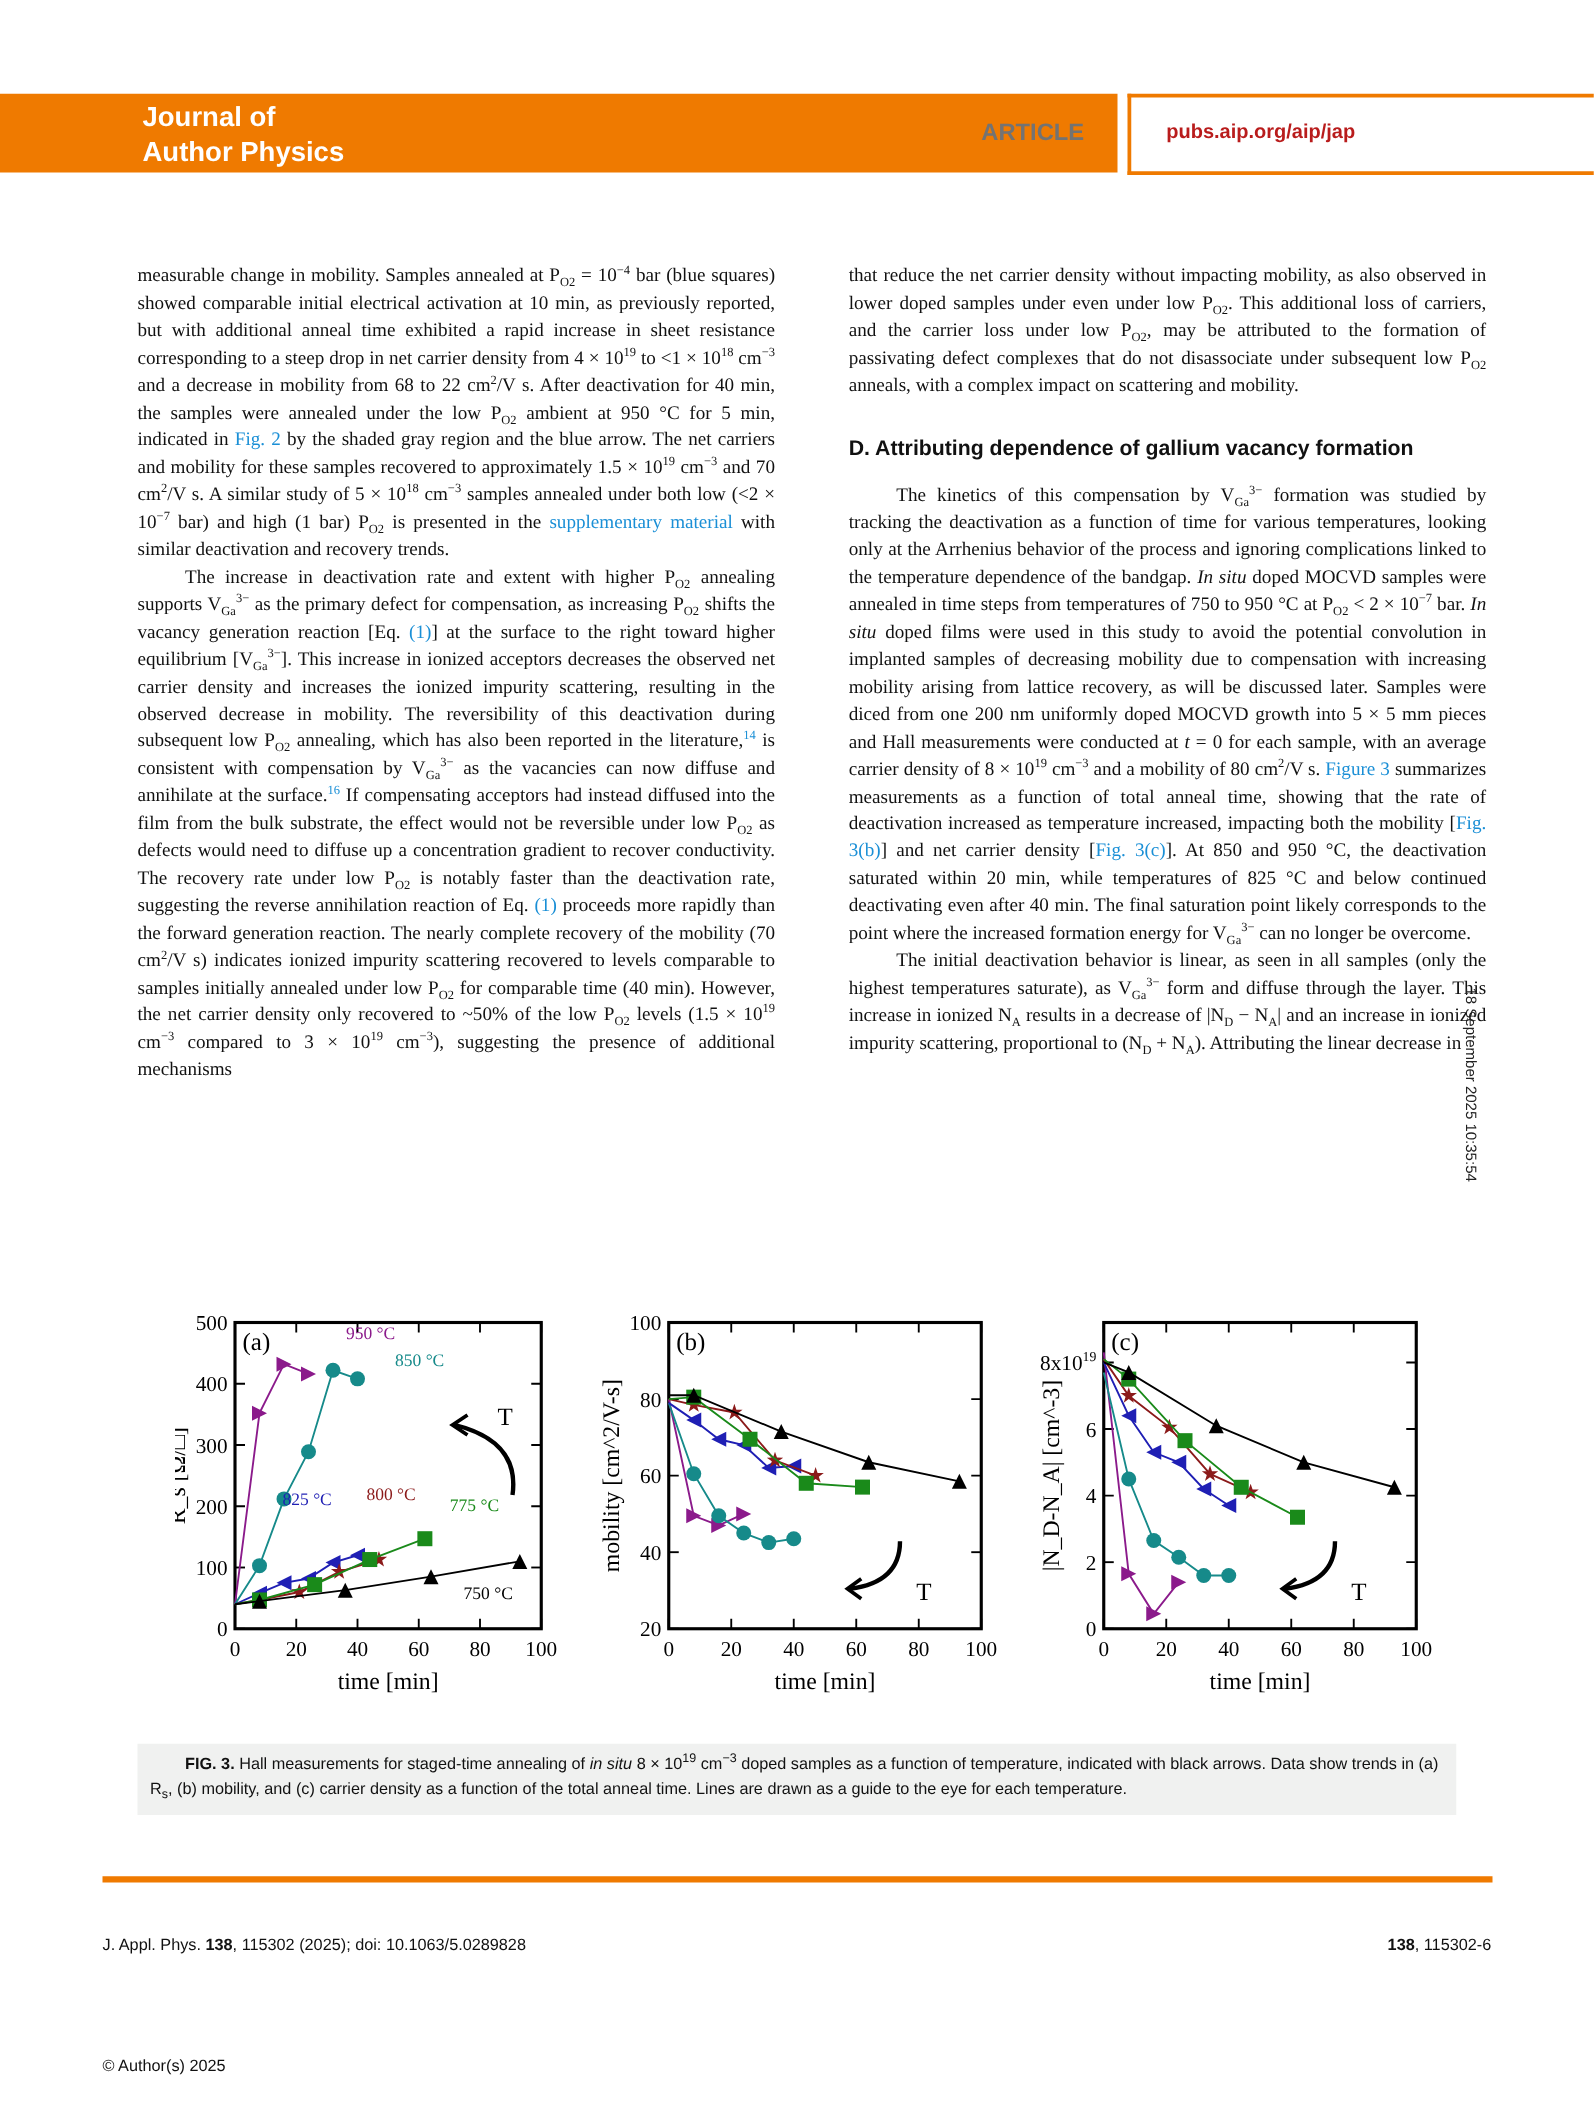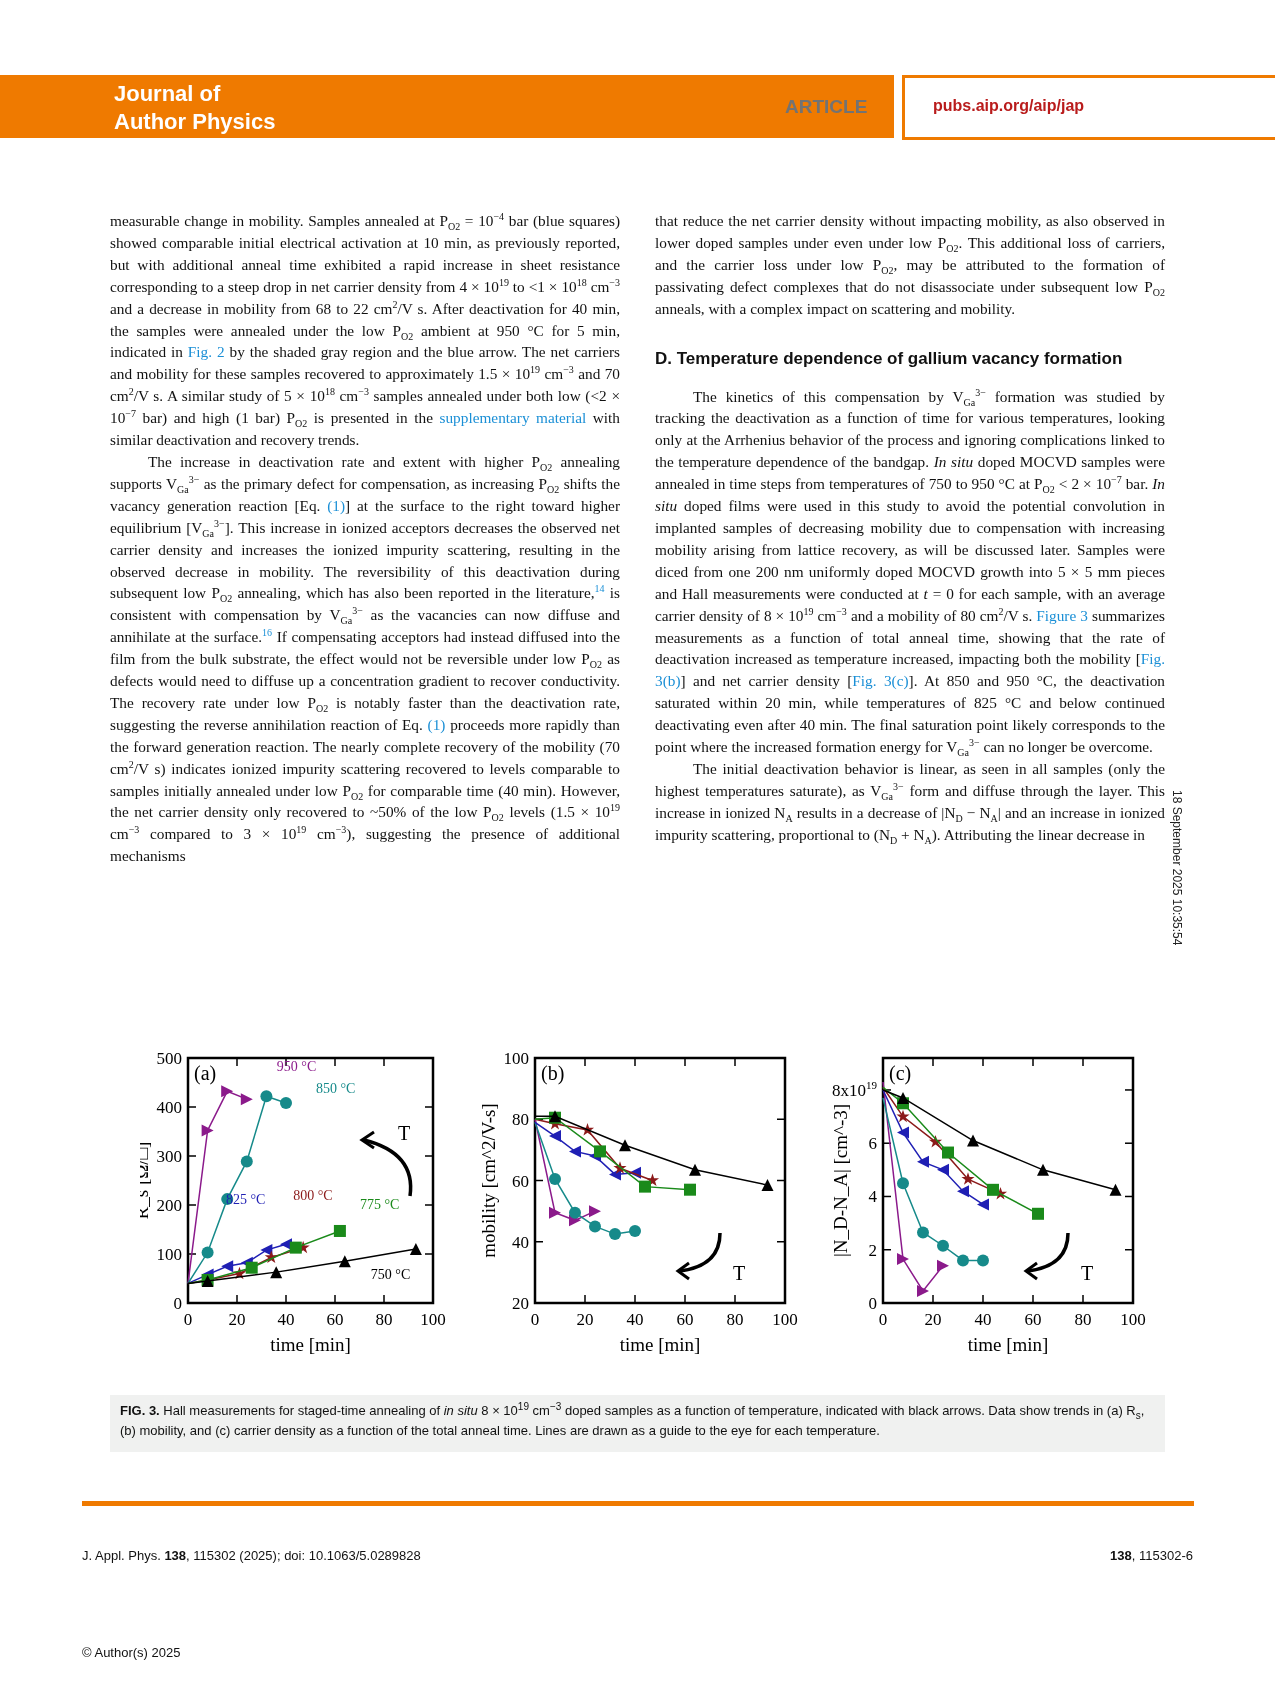--- a/index.html
+++ b/index.html
@@ -6,28 +6,28 @@
   body{width:1275px;height:1688px;position:relative;font-family:"Liberation Serif",serif;color:#111;overflow:hidden;}
   .banner{position:absolute;left:0;top:75px;width:894px;height:63px;background:#ef7a00;}
   .journal{position:absolute;left:114px;top:80px;color:#fff;font-family:"Liberation Sans",sans-serif;font-weight:bold;font-size:22px;line-height:28px;}
   .article-label{position:absolute;left:785px;top:96px;color:#737373;font-family:"Liberation Sans",sans-serif;font-weight:bold;font-size:19px;}
   .urlbox{position:absolute;left:902px;top:75px;width:380px;height:59px;border:3px solid #ef7a00;border-right:none;background:#fff;}
   .urltext{position:absolute;left:933px;top:97px;color:#b91c1c;font-family:"Liberation Sans",sans-serif;font-weight:bold;font-size:16px;}
   .col{position:absolute;top:210px;width:510px;font-size:15.3px;line-height:21.9px;text-align:justify;}
   .col p{margin:0;}
   .col p.ind{text-indent:38px;}
   .colL{left:110px;}
-  .colR{left:655px;}
+  .colR{left:679px;}
   .link{color:#1a8fd6;font-family:Liberation Serif, serif;}
   .sec-head{font-family:"Liberation Sans",sans-serif;font-weight:bold;font-size:17px;line-height:22px;margin:28px 0 16px 0;text-align:left;}
   sub,sup{font-size:10px;line-height:0;}
   .sidestamp{position:absolute;left:1170px;top:790px;font-family:"Liberation Sans",sans-serif;font-size:12px;writing-mode:vertical-rl;color:#222;}
   .figure{position:absolute;left:140px;top:1040px;width:1045px;height:340px;}
   .caption{position:absolute;left:110px;top:1395px;width:1055px;height:57px;background:#f0f1f0;font-family:"Liberation Sans",sans-serif;font-size:13px;line-height:20px;padding:6px 10px;box-sizing:border-box;}
-  .caption b{font-weight:bold;}
+  .caption b{font-weight:bold;margin-left:28px;}
   .footbar{position:absolute;left:82px;top:1501px;width:1112px;height:5px;background:#ef7a00;}
   .foot-l{position:absolute;left:82px;top:1548px;font-family:"Liberation Sans",sans-serif;font-size:13px;}
   .foot-r{position:absolute;right:82px;top:1548px;font-family:"Liberation Sans",sans-serif;font-size:13px;}
   .foot-c{position:absolute;left:82px;top:1645px;font-family:"Liberation Sans",sans-serif;font-size:13px;}
   svg text{font-family:"Liberation Serif",serif;}
 </style>
 </head>
 <body>
 
 <div class="banner"></div>
@@ -39,21 +39,21 @@
 <div class="urlbox"></div>
 <div class="urltext">pubs.aip.org/aip/jap</div>
 
 <div class="col colL">
   <p>measurable change in mobility. Samples annealed at P<sub>O2</sub> = 10<sup>−4</sup> bar (blue squares) showed comparable initial electrical activation at 10 min, as previously reported, but with additional anneal time exhibited a rapid increase in sheet resistance corresponding to a steep drop in net carrier density from 4 × 10<sup>19</sup> to &lt;1 × 10<sup>18</sup> cm<sup>−3</sup> and a decrease in mobility from 68 to 22 cm<sup>2</sup>/V s. After deactivation for 40 min, the samples were annealed under the low P<sub>O2</sub> ambient at 950 °C for 5 min, indicated in <span class="link">Fig. 2</span> by the shaded gray region and the blue arrow. The net carriers and mobility for these samples recovered to approximately 1.5 × 10<sup>19</sup> cm<sup>−3</sup> and 70 cm<sup>2</sup>/V s. A similar study of 5 × 10<sup>18</sup> cm<sup>−3</sup> samples annealed under both low (&lt;2 × 10<sup>−7</sup> bar) and high (1 bar) P<sub>O2</sub> is presented in the <span class="link">supplementary material</span> with similar deactivation and recovery trends.</p>
   <p class="ind">The increase in deactivation rate and extent with higher P<sub>O2</sub> annealing supports V<sub>Ga</sub><sup>3−</sup> as the primary defect for compensation, as increasing P<sub>O2</sub> shifts the vacancy generation reaction [Eq. <span class="link">(1)</span>] at the surface to the right toward higher equilibrium [V<sub>Ga</sub><sup>3−</sup>]. This increase in ionized acceptors decreases the observed net carrier density and increases the ionized impurity scattering, resulting in the observed decrease in mobility. The reversibility of this deactivation during subsequent low P<sub>O2</sub> annealing, which has also been reported in the literature,<sup class="link">14</sup> is consistent with compensation by V<sub>Ga</sub><sup>3−</sup> as the vacancies can now diffuse and annihilate at the surface.<sup class="link">16</sup> If compensating acceptors had instead diffused into the film from the bulk substrate, the effect would not be reversible under low P<sub>O2</sub> as defects would need to diffuse up a concentration gradient to recover conductivity. The recovery rate under low P<sub>O2</sub> is notably faster than the deactivation rate, suggesting the reverse annihilation reaction of Eq. <span class="link">(1)</span> proceeds more rapidly than the forward generation reaction. The nearly complete recovery of the mobility (70 cm<sup>2</sup>/V s) indicates ionized impurity scattering recovered to levels comparable to samples initially annealed under low P<sub>O2</sub> for comparable time (40 min). However, the net carrier density only recovered to ~50% of the low P<sub>O2</sub> levels (1.5 × 10<sup>19</sup> cm<sup>−3</sup> compared to 3 × 10<sup>19</sup> cm<sup>−3</sup>), suggesting the presence of additional mechanisms</p>
 </div>
 
 <div class="col colR">
   <p>that reduce the net carrier density without impacting mobility, as also observed in lower doped samples under even under low P<sub>O2</sub>. This additional loss of carriers, and the carrier loss under low P<sub>O2</sub>, may be attributed to the formation of passivating defect complexes that do not disassociate under subsequent low P<sub>O2</sub> anneals, with a complex impact on scattering and mobility.</p>
-  <div class="sec-head">D. Temperature dependence of gallium vacancy formation</div>
+  <div class="sec-head">D. Attributing dependence of gallium vacancy formation</div>
   <p class="ind">The kinetics of this compensation by V<sub>Ga</sub><sup>3−</sup> formation was studied by tracking the deactivation as a function of time for various temperatures, looking only at the Arrhenius behavior of the process and ignoring complications linked to the temperature dependence of the bandgap. <i>In situ</i> doped MOCVD samples were annealed in time steps from temperatures of 750 to 950 °C at P<sub>O2</sub> &lt; 2 × 10<sup>−7</sup> bar. <i>In situ</i> doped films were used in this study to avoid the potential convolution in implanted samples of decreasing mobility due to compensation with increasing mobility arising from lattice recovery, as will be discussed later. Samples were diced from one 200 nm uniformly doped MOCVD growth into 5 × 5 mm pieces and Hall measurements were conducted at <i>t</i> = 0 for each sample, with an average carrier density of 8 × 10<sup>19</sup> cm<sup>−3</sup> and a mobility of 80 cm<sup>2</sup>/V s. <span class="link">Figure 3</span> summarizes measurements as a function of total anneal time, showing that the rate of deactivation increased as temperature increased, impacting both the mobility [<span class="link">Fig. 3(b)</span>] and net carrier density [<span class="link">Fig. 3(c)</span>]. At 850 and 950 °C, the deactivation saturated within 20 min, while temperatures of 825 °C and below continued deactivating even after 40 min. The final saturation point likely corresponds to the point where the increased formation energy for V<sub>Ga</sub><sup>3−</sup> can no longer be overcome.</p>
   <p class="ind">The initial deactivation behavior is linear, as seen in all samples (only the highest temperatures saturate), as V<sub>Ga</sub><sup>3−</sup> form and diffuse through the layer. This increase in ionized N<sub>A</sub> results in a decrease of |N<sub>D</sub> − N<sub>A</sub>| and an increase in ionized impurity scattering, proportional to (N<sub>D</sub> + N<sub>A</sub>). Attributing the linear decrease in</p>
 </div>
 
 <div class="sidestamp">18 September 2025 10:35:54</div>
 
 <div class="figure">
   <svg id="figsvg" width="1045" height="340" viewBox="0 0 1045 340">
       <g>
         <rect x="48" y="18" width="245" height="245" fill="none" stroke="#000" stroke-width="2.5"></rect>

